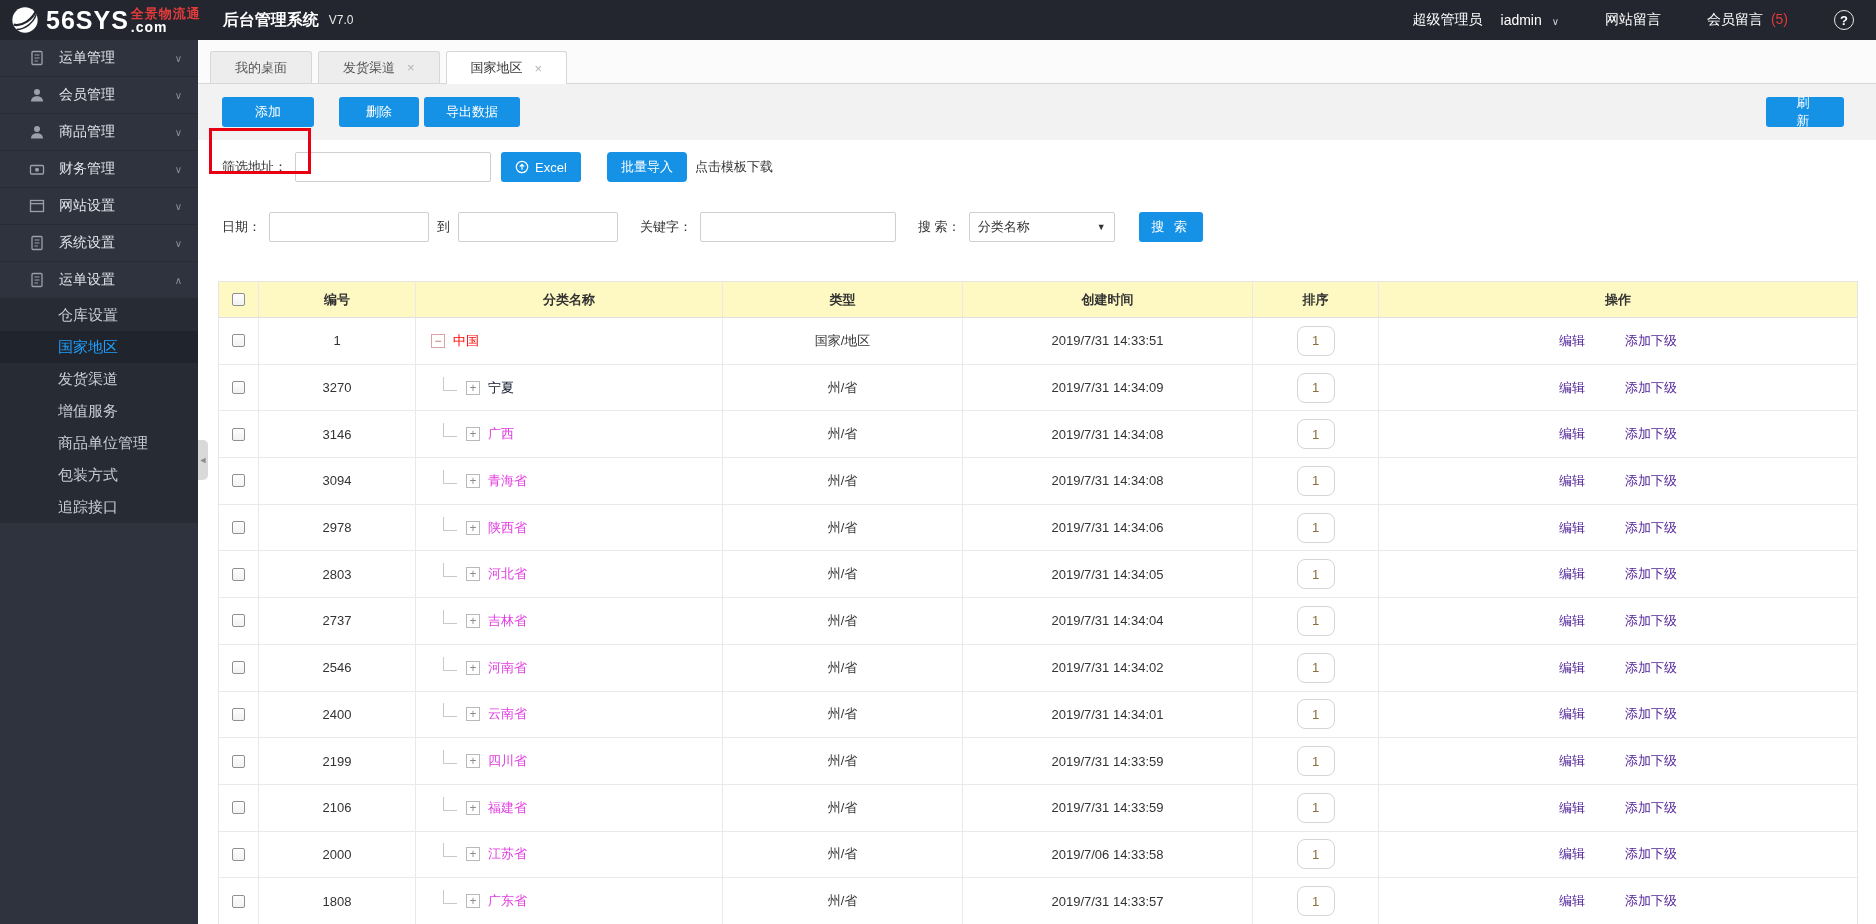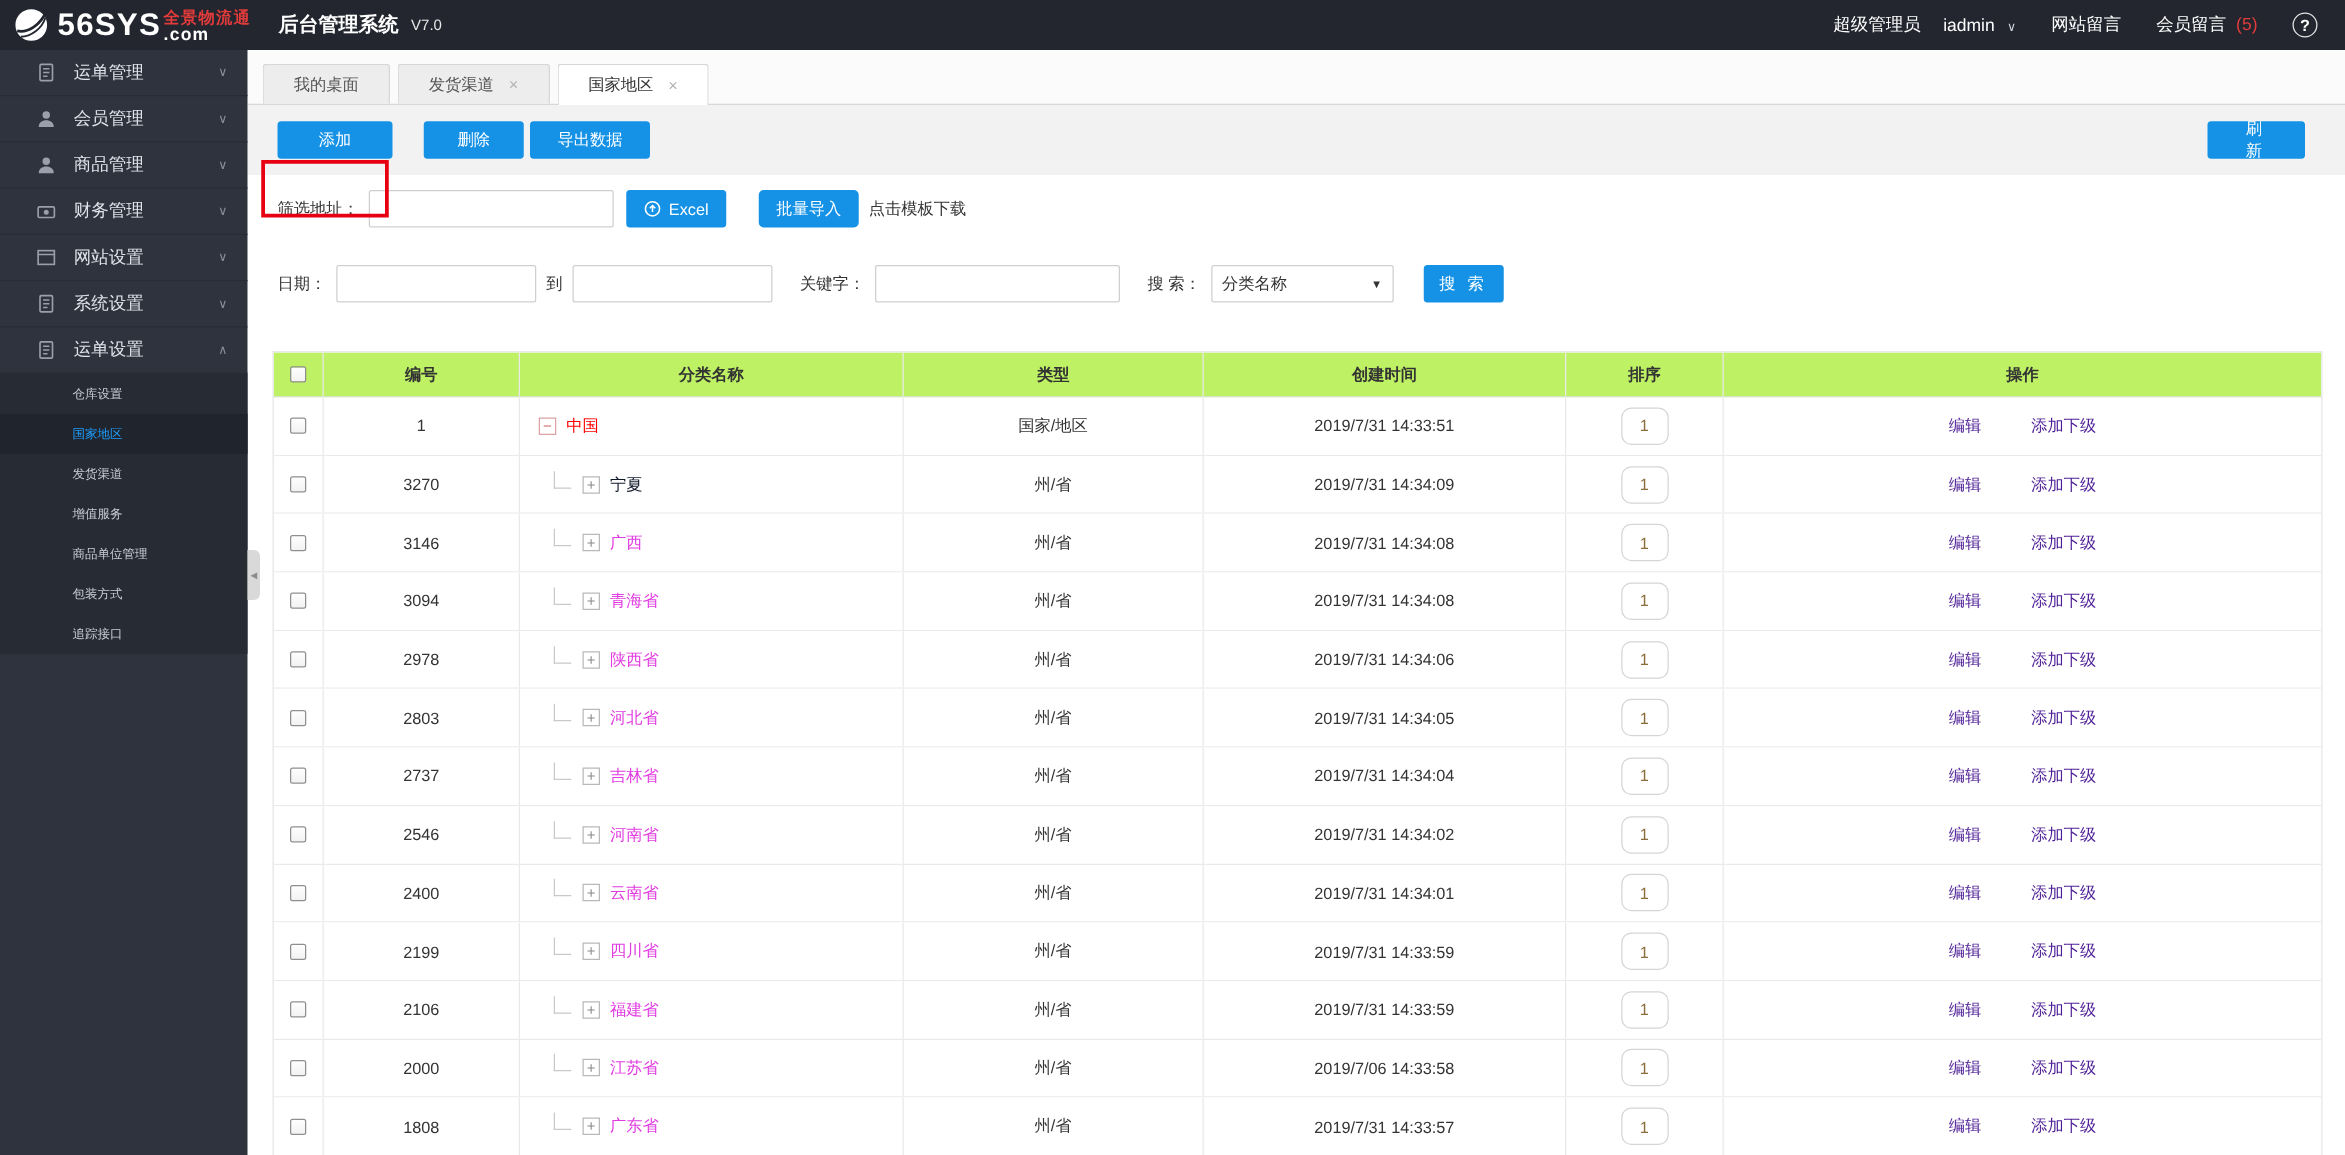--- a/index.html
+++ b/index.html
@@ -11,40 +11,40 @@
     background:#23262e; display:flex; align-items:center; color:#fff; z-index:30; }
   .logo-wrap { display:flex; align-items:center; margin-left:10px; }
   .logo-mark { width:30px; height:30px; margin-right:6px; }
   .logo-main { font-size:25px; font-weight:bold; letter-spacing:1px; color:#fff; line-height:1; }
   .logo-stack { display:flex; flex-direction:column; margin-left:2px; line-height:1; }
   .logo-tag { font-size:13px; color:#e23b3b; font-weight:bold; letter-spacing:1px; }
   .logo-suffix { font-size:14px; font-weight:bold; color:#fff; letter-spacing:1px; }
   .app-title { font-size:16px; font-weight:bold; margin-left:22px; }
   .app-version { font-size:12px; margin-left:10px; color:#e8e8e8; }
   .header-right { position:absolute; right:22px; top:0; height:40px; display:flex;
-    align-items:center; gap:28px; font-size:14px; }
+    align-items:center; gap:46px; font-size:14px; }
   .hdr-user { display:flex; align-items:center; gap:18px; }
   .hdr-caret { font-size:10px; color:#cfd3da; margin-left:6px; }
   .hdr-link { cursor:pointer; }
   .badge-red { color:#e23b3b; margin-left:4px; }
   .help-circle { width:20px; height:20px; border:1.5px solid #e8e8e8; border-radius:50%;
     display:flex; align-items:center; justify-content:center; font-size:13px; font-weight:bold; }
 
   
   .sidebar { position:absolute; left:0; top:40px; width:198px; bottom:0;
     background:#2f333d; z-index:20; }
   .side-item { height:37px; display:flex; align-items:center; padding-left:28px;
     color:#dfe3ea; font-size:14px; position:relative; border-bottom:1px solid #282c35;
     cursor:pointer; }
   .side-icon { width:17px; height:17px; margin-right:14px; display:inline-flex;
     align-items:center; justify-content:center; }
   .side-chevron { position:absolute; right:16px; font-size:10px; color:#8a8f99; }
   .side-sub { background:#272b34; }
   .side-subitem { height:32px; display:flex; align-items:center; padding-left:58px;
-    color:#c8ccd4; font-size:10px; cursor:pointer; }
+    color:#c8ccd4; font-size:15px; cursor:pointer; }
   .side-subitem.active { color:#1e9fff; background:#20242c; }
   .collapse-handle { position:absolute; left:198px; top:440px; width:10px; height:40px;
     background:#d9d9d9; border-radius:0 5px 5px 0; z-index:25; display:flex;
     align-items:center; justify-content:center; color:#8c8c8c; font-size:9px; cursor:pointer; }
 
   
   .main { position:absolute; left:198px; top:40px; right:0; bottom:0; background:#fff; }
 
   .tabstrip { position:absolute; left:0; top:0; right:0; height:44px; background:#fbfbfb;
     border-bottom:1px solid #d8d8d8; display:flex; align-items:flex-end; padding-left:12px; }
@@ -84,21 +84,21 @@
     display:flex; align-items:center; justify-content:space-between; padding:0 8px;
     font-size:13px; color:#333; cursor:pointer; background:#fff; }
   .sel-caret { font-size:9px; color:#333; }
   .btn-search { width:64px; margin-left:24px; letter-spacing:3px; padding:0; }
 
   
   .table { position:absolute; left:20px; right:18px; top:141px; bottom:0; overflow:hidden;
     border:1px solid #e5e5e5; border-bottom:none; font-size:13px; color:#333; }
   .tr { display:flex; align-items:stretch; height:46.7px; border-bottom:1px solid #eaeaea;
     background:#fff; }
-  .tr.thead { height:36px; background:#bef264; font-weight:bold; border-bottom:1px solid #e0e0e0; }
+  .tr.thead { height:36px; background:#fef9c3; font-weight:bold; border-bottom:1px solid #e0e0e0; }
   .td { display:flex; align-items:center; justify-content:center; border-right:1px solid #e9e9e9;
     overflow:hidden; }
   .td:last-child { border-right:none; }
   .col-check { width:40px; flex:0 0 40px; }
   .col-id { width:157px; flex:0 0 157px; }
   .col-name { width:307px; flex:0 0 307px; justify-content:flex-start; padding-left:15px; }
   .col-type { width:240px; flex:0 0 240px; }
   .col-created { width:290px; flex:0 0 290px; }
   .col-sort { width:126px; flex:0 0 126px; }
   .col-actions { flex:1; gap:40px; }

